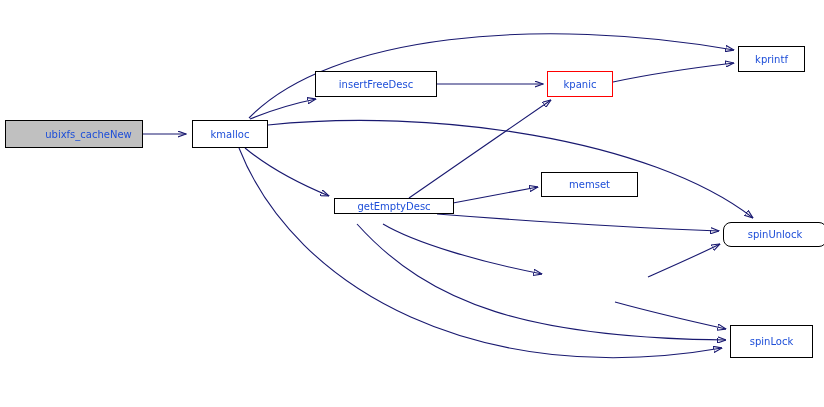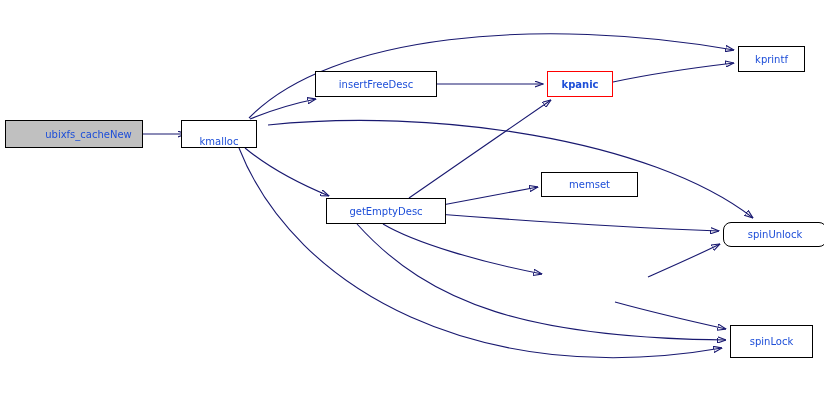--- a/index.html
+++ b/index.html
@@ -40,21 +40,20 @@
     white-space: nowrap;
     cursor: pointer;
   }
   .node.root {
     background: #c0c0c0;
     cursor: default;
     padding-left: 29px;
   }
   .node.truncated {
     border-color: #ff0000;
-    font-weight: bold;
   }
 </style>
 </head>
 <body>
 
 <div class="canvas">
 
   <svg class="edge-layer" width="824" height="407" viewBox="0 0 824 407" xmlns="http://www.w3.org/2000/svg">
     <defs>
       <marker id="arrow" markerWidth="9" markerHeight="7" refX="8.5" refY="3.5" orient="auto" markerUnits="userSpaceOnUse">
@@ -75,37 +74,37 @@
     <path d="M383,224 C415,243 480,262 542,274" marker-end="url(#arrow)"></path>
     <path d="M357,224 C430,305 530,338 726,340" marker-end="url(#arrow)"></path>
     <path d="M648,277 C675,265 700,254 720,244" marker-end="url(#arrow)"></path>
     <path d="M615,302 C655,313 690,321 726,329" marker-end="url(#arrow)"></path>
   </svg>
 
   <div class="node root" style="left:5px; top:120px; width:138px; height:28px;">
     <span>ubixfs_cacheNew</span>
   </div>
 
-  <div class="node" style="left:181px; top:120px; width:76px; height:28px;align-items:flex-end;">
+  <div class="node" style="left:192px; top:120px; width:76px; height:28px;">
     <span>kmalloc</span>
   </div>
 
   <div class="node" style="left:315px; top:71px; width:122px; height:26px;">
     <span>insertFreeDesc</span>
   </div>
 
   <div class="node truncated" style="left:547px; top:71px; width:66px; height:26px;">
     <span>kpanic</span>
   </div>
 
   <div class="node" style="left:738px; top:46px; width:67px; height:26px;">
     <span>kprintf</span>
   </div>
 
-  <div class="node" style="left:326px; top:198px; width:120px; height:26px;">
+  <div class="node" style="left:334px; top:198px; width:120px; height:16px;">
     <span>getEmptyDesc</span>
   </div>
 
   <div class="node" style="left:541px; top:172px; width:97px; height:25px;">
     <span>memset</span>
   </div>
 
   <div class="node" style="left:723px; top:222px; width:104px; height:25px;border-radius:8px;">
     <span>spinUnlock</span>
   </div>

